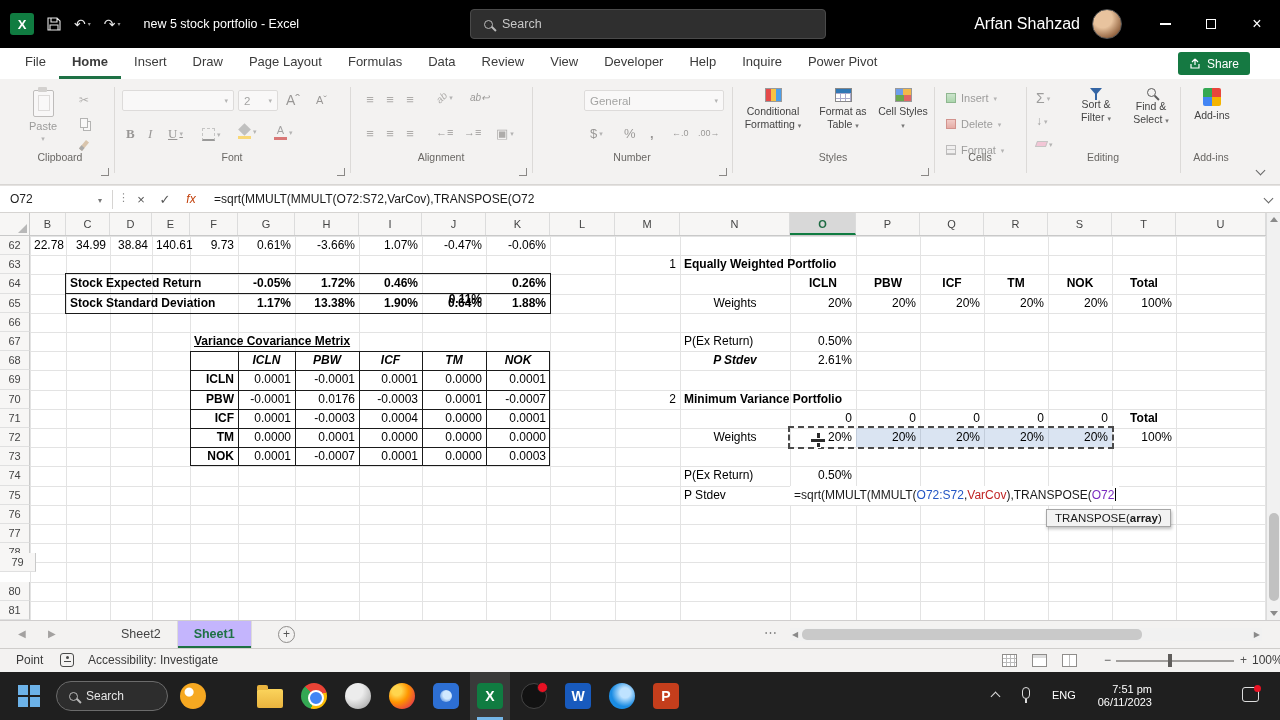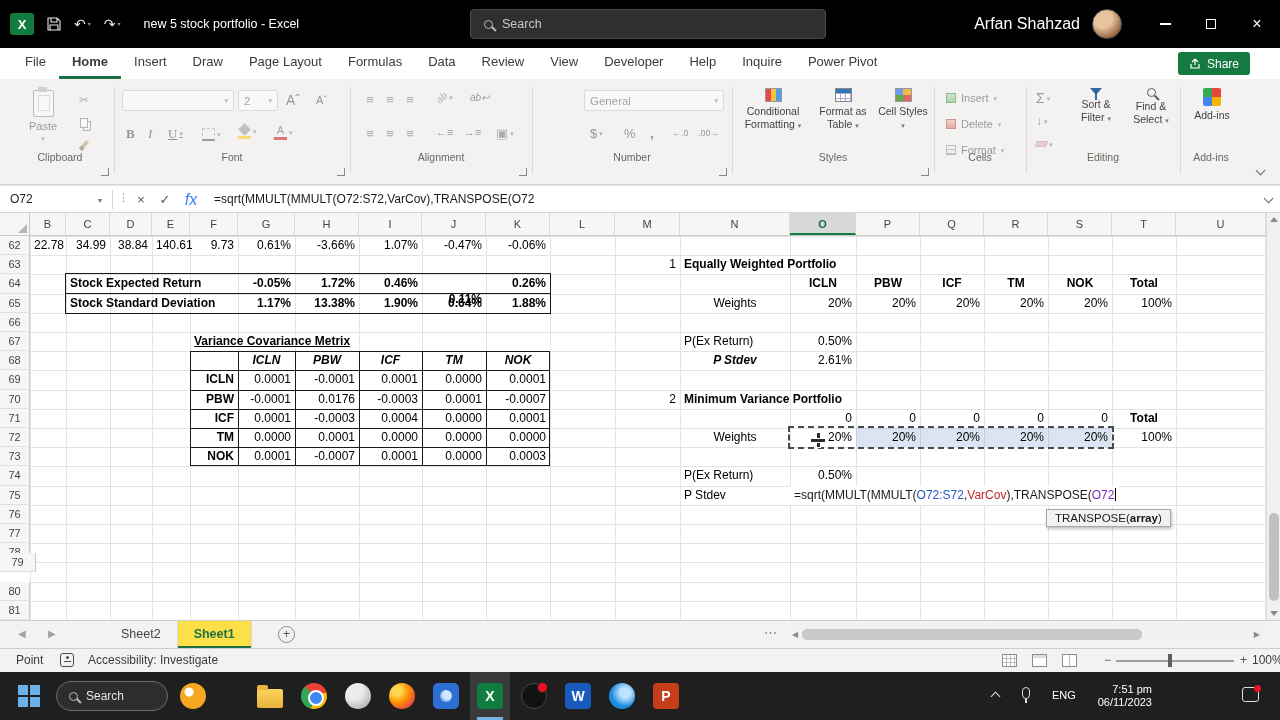--- a/index.html
+++ b/index.html
@@ -73,21 +73,21 @@
 .addins-ic{width:18px;height:18px;border-radius:2px;background:conic-gradient(#e8453c 0 25%,#f4b400 0 50%,#4285f4 0 75%,#34a853 0)}
 .chev{display:inline-block;width:7px;height:7px;border-right:1.5px solid #666;border-bottom:1.5px solid #666;transform:rotate(45deg)}
 
 
 #formula-bar{position:absolute;left:0;top:185px;width:1280px;height:28px;background:#fff;border-bottom:1px solid #d6d4d2;border-top:1px solid #e4e2e0}
 #name-box{position:absolute;left:0;top:0;width:96px;height:27px;line-height:27px;padding-left:10px;font-size:12px;color:#222}
 .nb-caret{position:absolute;left:98px;top:10px;font-size:8px;color:#777}
 #name-box-sep{position:absolute;left:112px;top:4px;width:1px;height:19px;background:#d6d4d2}
 .fb-dots{position:absolute;top:5px;font-size:11px;color:#8a8a8a}
 .fb-btn{position:absolute;top:0;height:27px;line-height:27px;font-size:13px;color:#555;width:22px;text-align:center}
-.fb-fx{font-size:16px;color:#3b82f6;font-style:italic}
+.fb-fx{font-size:12px;color:#c2410c;font-style:italic}
 #fb-text{position:absolute;left:214px;top:0;height:27px;line-height:27px;font-size:12px;color:#1a1a1a;white-space:nowrap}
 .fb-expand{position:absolute;right:8px;top:9px}
 
 
 #sheet{position:absolute;left:0;top:213px;width:1280px;height:407px;background:#fff}
 #col-headers{position:absolute;left:0;top:0;width:1266px;height:23px;background:#f7f6f5;border-bottom:1px solid #c9c9c9}
 .corner{position:absolute;left:0;top:0;height:22px;background:#f7f6f5;border-right:1px solid #c9c9c9}
 .corner::after{content:"";position:absolute;right:2px;bottom:2px;border-left:9px solid rgba(0,0,0,0);border-bottom:9px solid #b8b8b8}
 .col-h{position:absolute;top:0;height:22px;line-height:22px;text-align:center;font-size:11px;color:#444;border-right:1px solid #dcdcdc}
 .col-h.sel{background:#d8d8d8;border-bottom:2px solid #107c41;color:#1e6b43;font-weight:700}
@@ -115,21 +115,21 @@
 #cell-tooltip{position:absolute;left:1046px;top:509px;background:#f2f2f2;border:1px solid #a6a6a6;box-shadow:1px 2px 3px rgba(0,0,0,.25);font-size:11.5px;color:#1a1a1a;padding:2px 8px;z-index:40;white-space:nowrap}
 #cell-cursor{position:absolute;left:810px;top:432px;width:16px;height:16px;z-index:41}
 #cell-cursor::before{content:"";position:absolute;left:7px;top:1px;width:3px;height:14px;background:#2b2b2b;box-shadow:0 0 0 1px #fff}
 #cell-cursor::after{content:"";position:absolute;left:1px;top:7px;width:14px;height:3px;background:#2b2b2b;box-shadow:0 0 0 1px #fff}
 
 
 #tabbar{position:absolute;left:0;top:620px;width:1280px;height:28px;background:#f3f2f1;border-top:1px solid #d0cece}
 .tab-arrow{position:absolute;top:7px;font-size:10px;color:#a3a1a0}
 #sheet-tab-list{position:absolute;left:105px;top:0;display:flex;height:27px}
 .stab{padding:0 16px;line-height:27px;font-size:12.5px;color:#444;border-right:1px solid #dddbd9}
-.stab.active{background:#fde047;color:#1e7145;font-weight:700;box-shadow:inset 0 -2px 0 #1e7145}
+.stab.active{background:#c4b5fd;color:#1e7145;font-weight:700;box-shadow:inset 0 -2px 0 #1e7145}
 #new-sheet{position:absolute;left:278px;top:5px;width:17px;height:17px;border:1px solid #8f8d8b;border-radius:50%;color:#555;font-size:12px;line-height:15px;text-align:center}
 #tab-dots{position:absolute;left:764px;top:4px;color:#666;font-size:13px}
 #hscroll{position:absolute;left:790px;top:7px;width:472px;height:13px;background:#f1f1f1}
 .hthumb{position:absolute;left:12px;top:1px;width:340px;height:11px;background:#c9c9c9;border-radius:5px}
 .harrow{position:absolute;top:2px;font-size:8px;color:#8a8a8a}
 
 
 #statusbar{position:absolute;left:0;top:648px;width:1280px;height:24px;background:#f3f2f1;border-top:1px solid #cfcdcb;font-size:12px;color:#3b3b3b}
 #sb-mode{position:absolute;left:16px;top:4px}
 #sb-acc{position:absolute;left:88px;top:4px}

